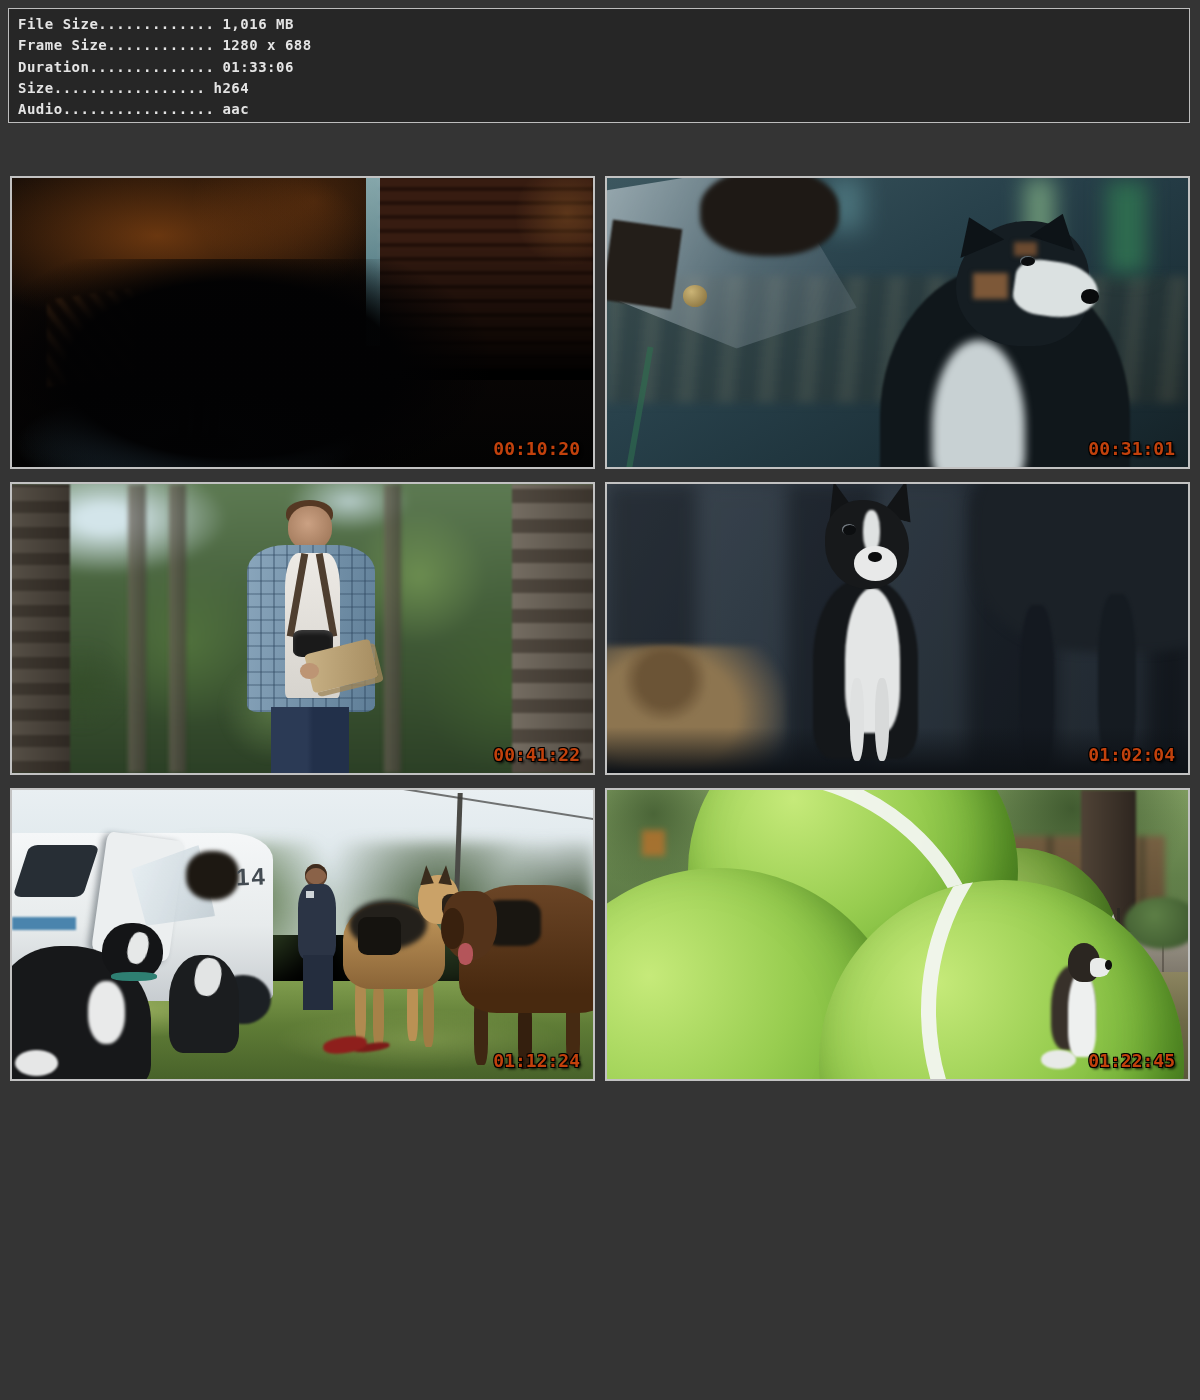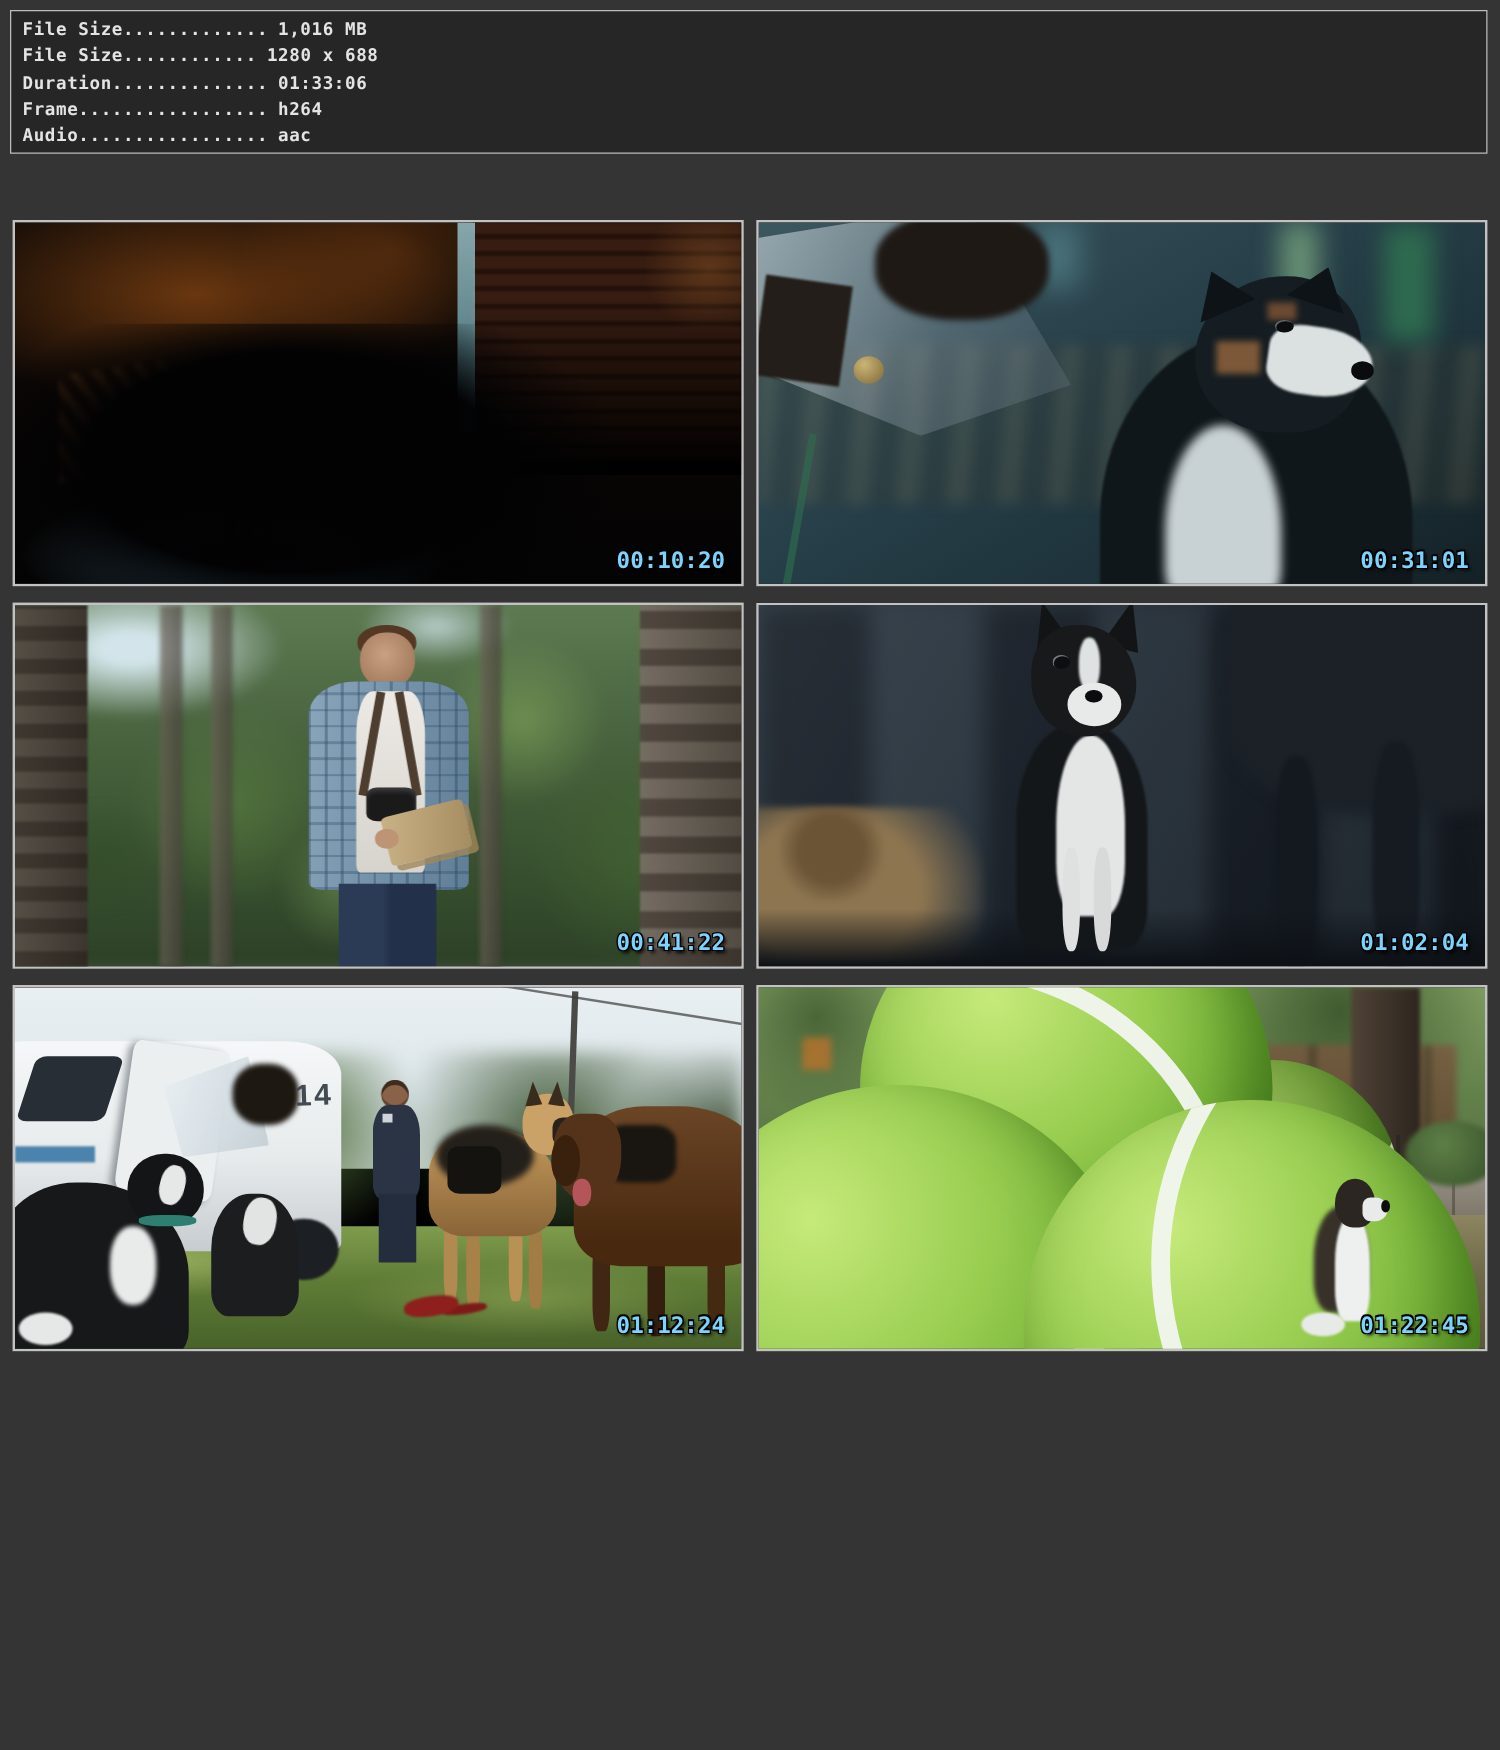--- a/index.html
+++ b/index.html
@@ -44,21 +44,21 @@
   .thumb {
     position:relative;
     width:585px; height:293px;
     border:2px solid #c2c2c2;
     overflow:hidden;
     background:#000;
   }
   .timestamp {
     position:absolute; right:13px; bottom:8px;
     font:bold 18px/20px "DejaVu Sans Mono", monospace;
-    color:#7dd3fc;
+    color:#c2410c;
     text-shadow:1px 1px 0 #000,-1px -1px 0 #000,1px -1px 0 #000,-1px 1px 0 #000,2px 2px 3px #000;
     z-index:50;
   }
 
   
   .t1-bg { inset:0;
     background:
       radial-gradient(ellipse 42% 28% at 30% 92%, rgba(108,168,208,.50), rgba(20,40,60,0) 70%),
       radial-gradient(ellipse 55% 48% at 25% 20%, rgba(188,96,24,.52), rgba(60,25,5,0) 66%),
       radial-gradient(ellipse 30% 45% at 52% 8%, rgba(150,76,20,.38), rgba(0,0,0,0) 70%),
@@ -441,23 +441,23 @@
   .t8-dog-nose { position:absolute; left:92%; top:14%; width:12%; height:8%;
     border-radius:50%; background:#0e0e0e; }
   .t8-dog-tail { position:absolute; left:-18%; bottom:-4%; width:60%; height:16%;
     border-radius:50%; background:#e8eae8; filter:blur(1px); }
 </style>
 </head>
 <body>
 
 <div class="info-panel">
   <div class="info-row"><span>File Size.............</span><span class="info-value">1,016 MB</span></div>
-  <div class="info-row"><span>File Size............</span><span class="info-value">1280 x 688</span></div>
+  <div class="info-row"><span>Frame Size............</span><span class="info-value">1280 x 688</span></div>
   <div class="info-row"><span>Duration..............</span><span class="info-value">01:33:06</span></div>
-  <div class="info-row"><span>Frame.................</span><span class="info-value">h264</span></div>
+  <div class="info-row"><span>Size.................</span><span class="info-value">h264</span></div>
   <div class="info-row"><span>Audio.................</span><span class="info-value">aac</span></div>
 </div>
 
 <div class="grid">
 
   <div class="thumb">
     <div class="abs t1-bg"></div>
     <div class="abs t1-brick"></div>
     <div class="abs t1-brick-shade"></div>
     <div class="abs t1-window"></div>

